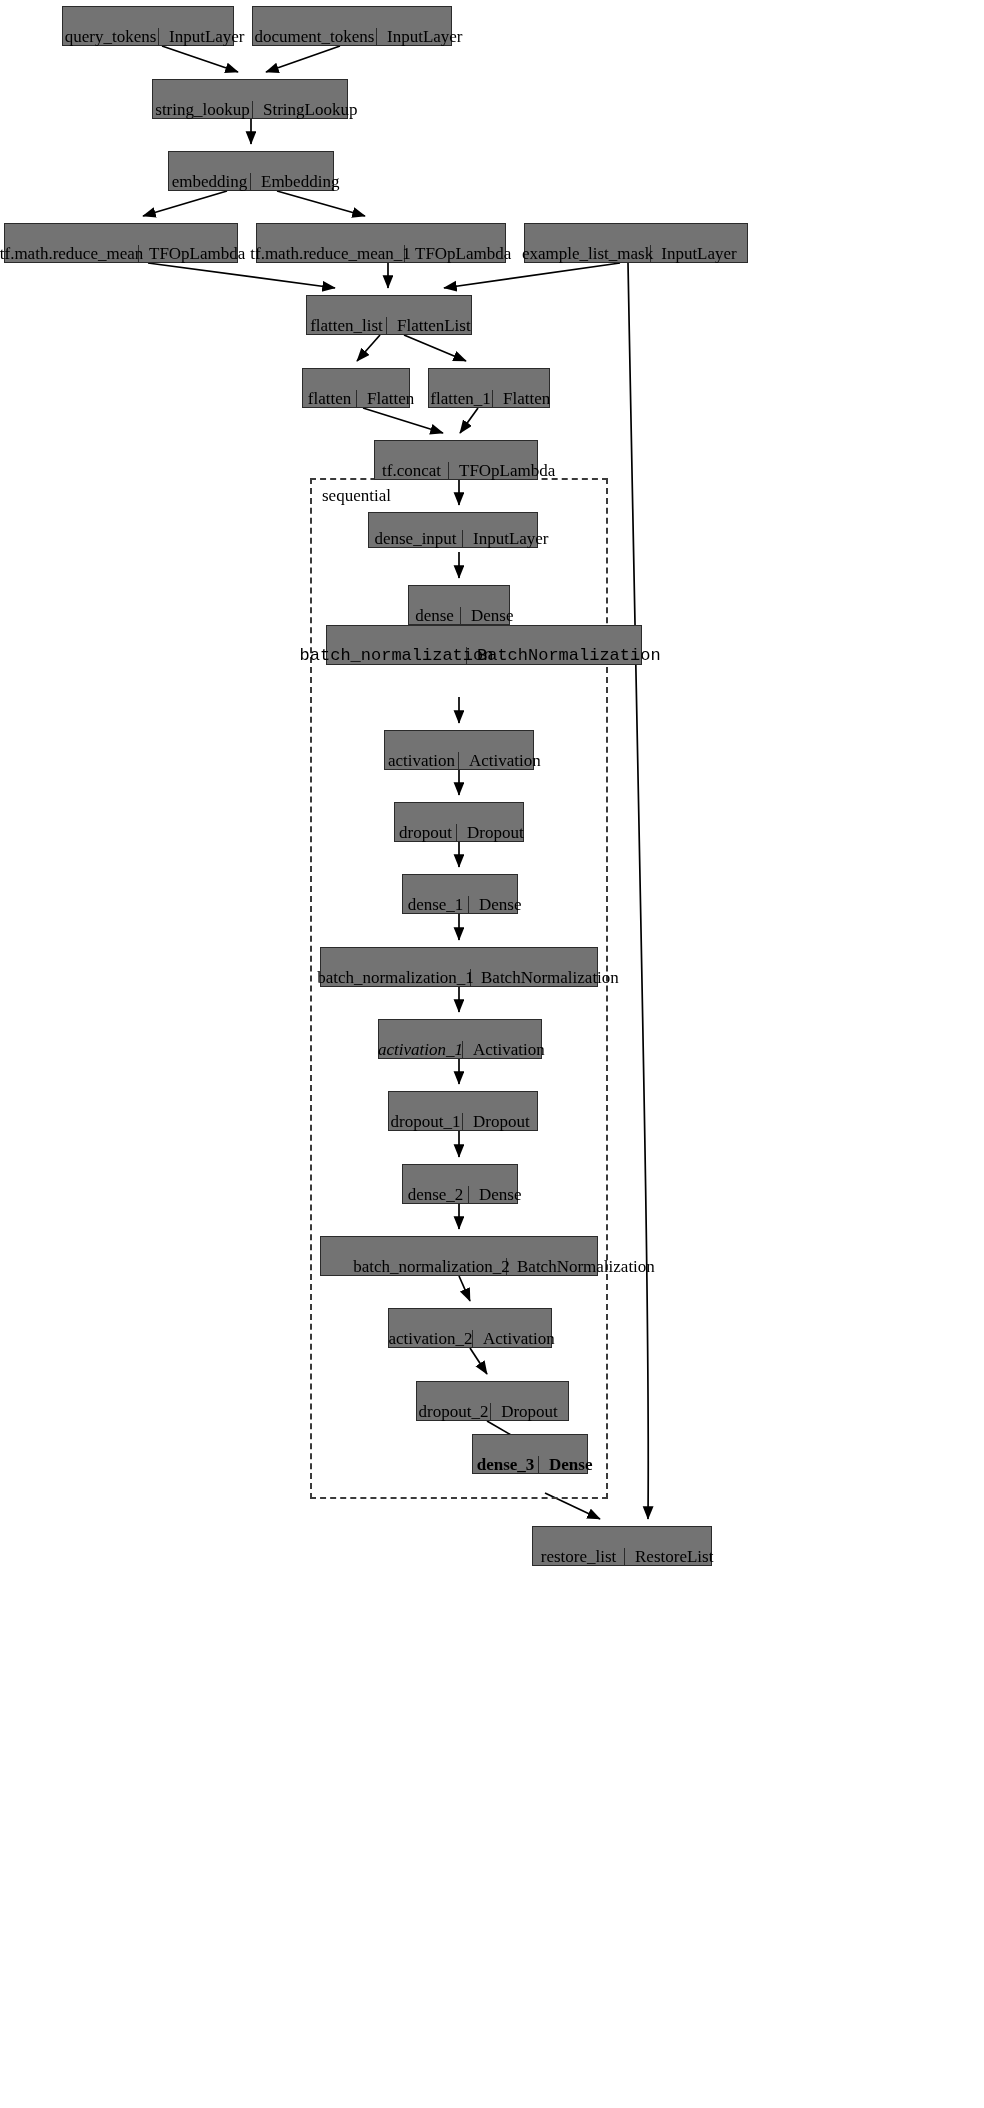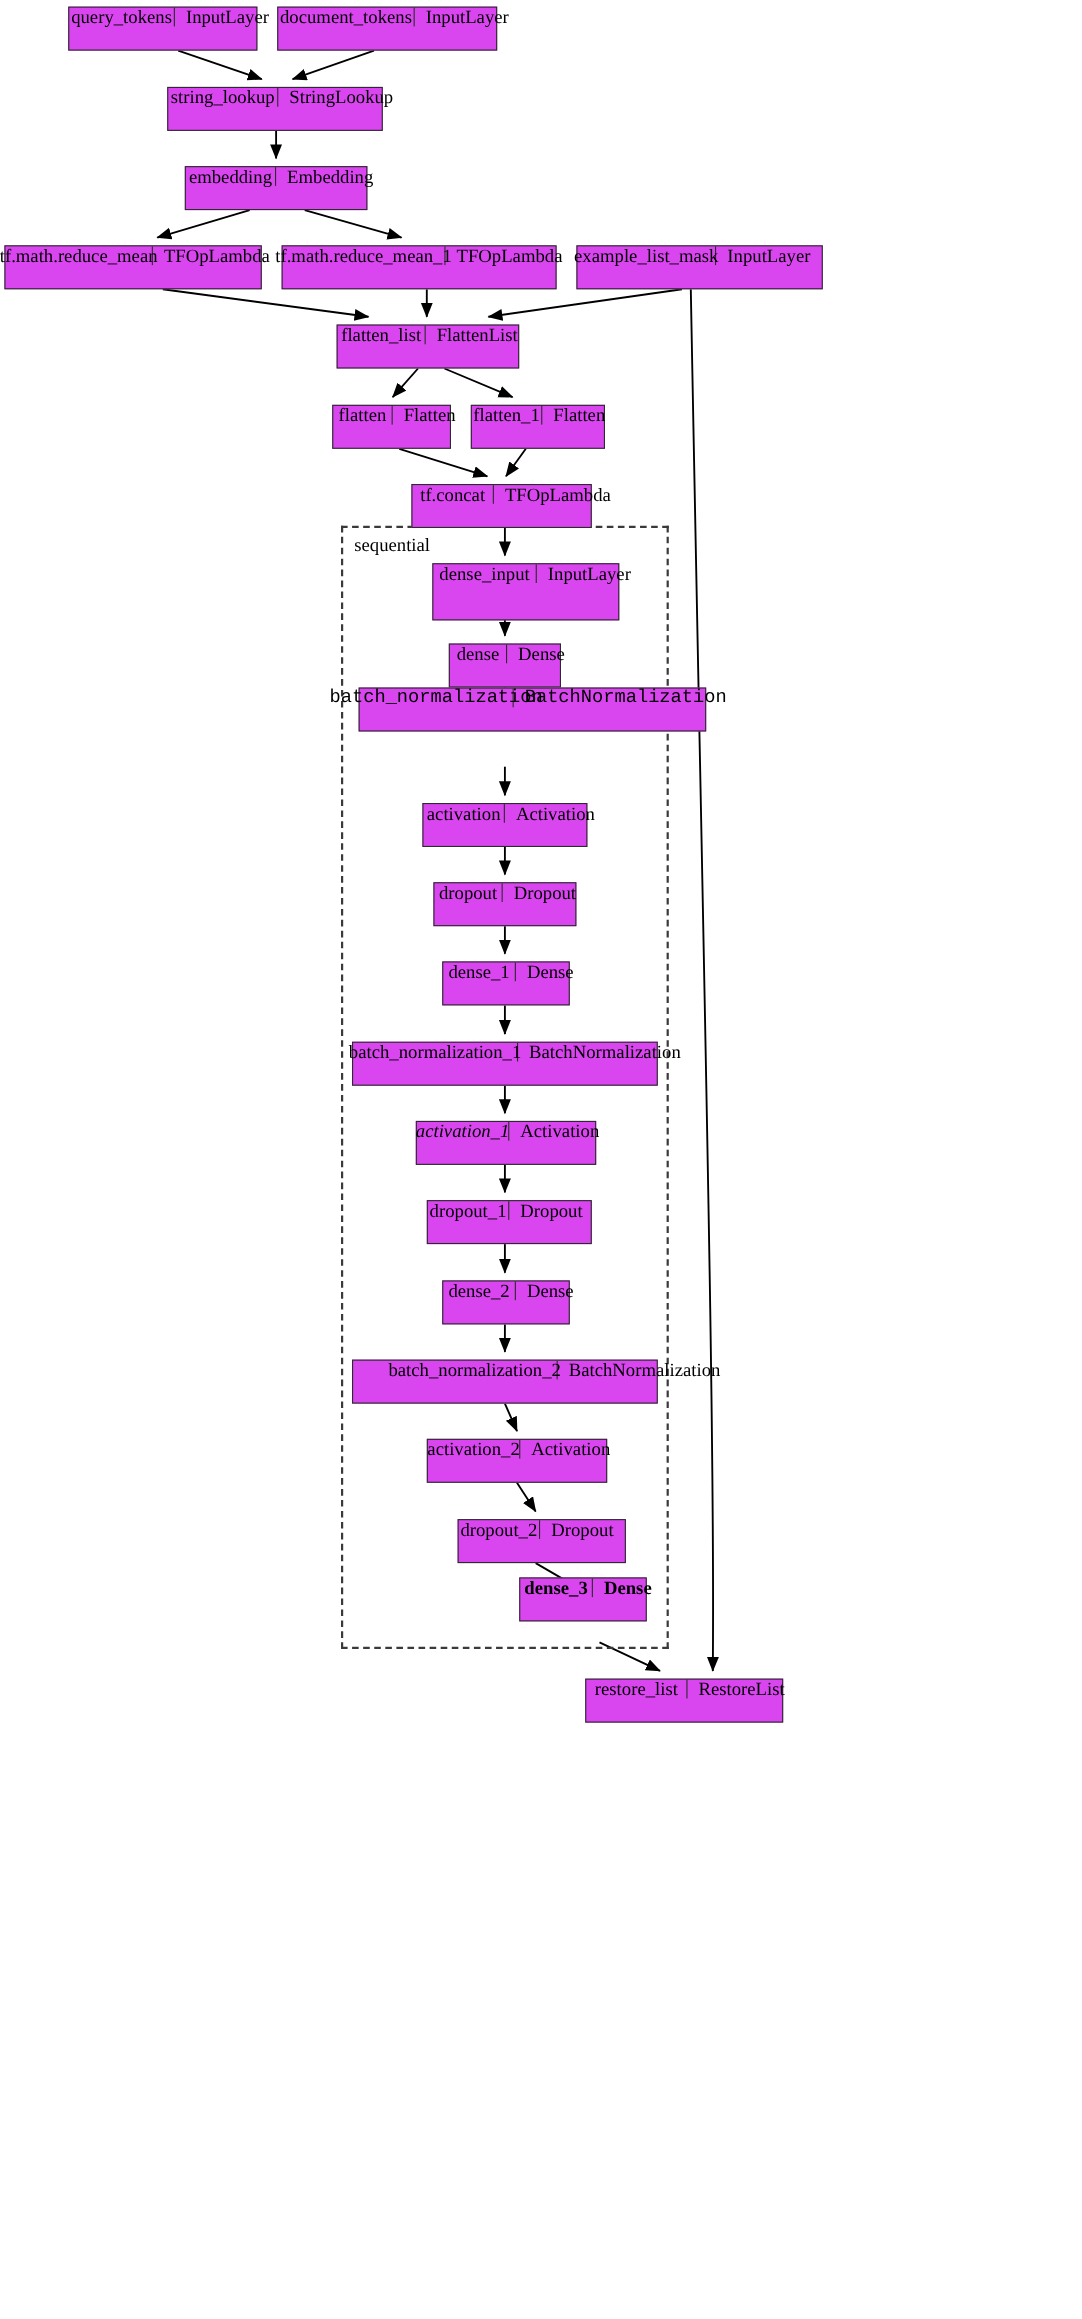--- a/index.html
+++ b/index.html
@@ -20,23 +20,23 @@
     left: 0;
     top: 0;
     width: 984px;
     height: 2108px;
     pointer-events: none;
   }
   .node {
     position: absolute;
     box-sizing: border-box;
     display: flex;
-    align-items: flex-start;
+    align-items: flex-end;
     border: 1.6px solid #2b2b2b;
-    background: #d946ef;
+    background: #737373;
     white-space: nowrap;
   }
   .node .cell {
     display: flex;
     align-items: center;
     justify-content: center;
     box-sizing: border-box;
     font-size: 17px;
     color: #000000;
     line-height: 1;
@@ -144,21 +144,21 @@
         <div class="cell type" style="flex: 1 1 auto;">Flatten</div>
       </div>
       <div class="node" style="left: 428px; top: 368px; width: 122px; height: 40px;">
         <div class="cell name" style="width: 64px; flex: 0 0 64px;">flatten_1</div>
         <div class="cell type" style="flex: 1 1 auto;">Flatten</div>
       </div>
       <div class="node" style="left: 374px; top: 440px; width: 164px; height: 40px;">
         <div class="cell name" style="width: 74px; flex: 0 0 74px;">tf.concat</div>
         <div class="cell type" style="flex: 1 1 auto;">TFOpLambda</div>
       </div>
-      <div class="node" style="left: 393px; top: 512px; width: 170px; height: 52px;">
+      <div class="node" style="left: 368px; top: 512px; width: 170px; height: 36px;">
         <div class="cell name" style="width: 94px; flex: 0 0 94px;">dense_input</div>
         <div class="cell type" style="flex: 1 1 auto;">InputLayer</div>
       </div>
       <div class="node" style="left: 408px; top: 585px; width: 102px; height: 40px;">
         <div class="cell name" style="width: 52px; flex: 0 0 52px;">dense</div>
         <div class="cell type" style="flex: 1 1 auto;">Dense</div>
       </div>
       <div class="node" style="left: 326px; top: 625px; width: 316px; height: 40px; font-family: Liberation Mono, monospace;">
         <div class="cell name" style="width: 140px; flex: 0 0 140px;">batch_normalization</div>
         <div class="cell type" style="flex: 1 1 auto;">BatchNormalization</div>

